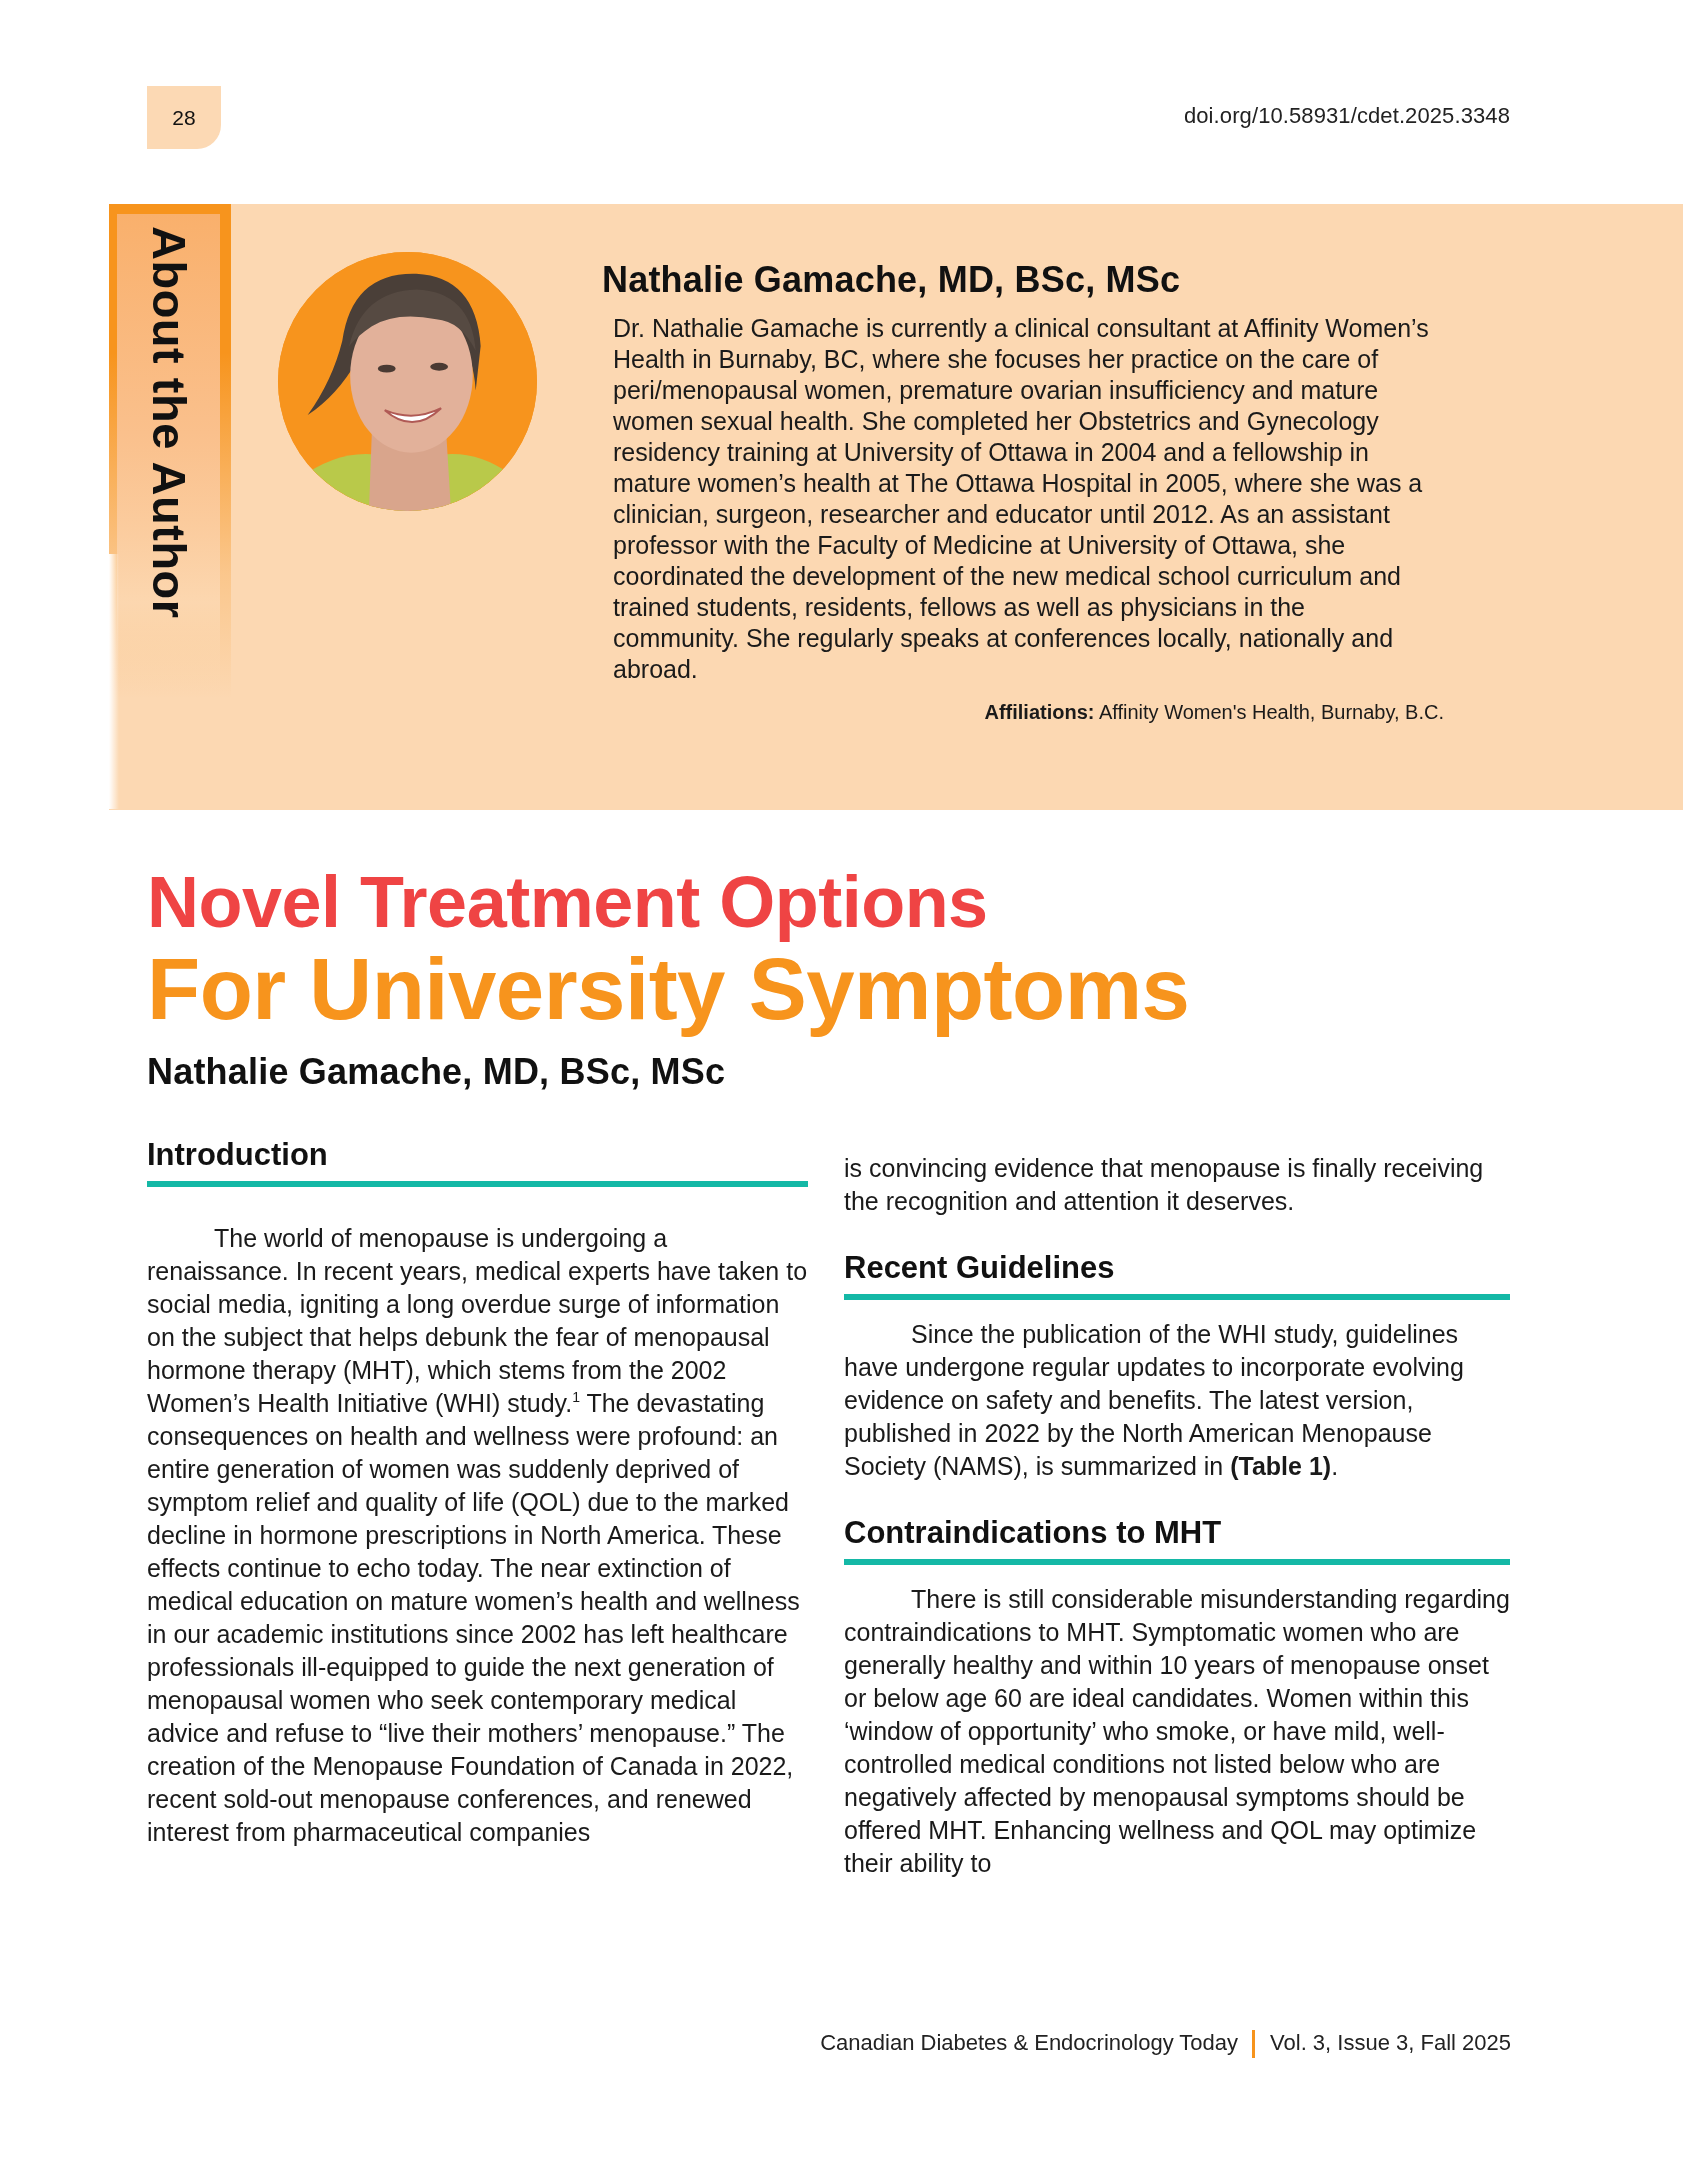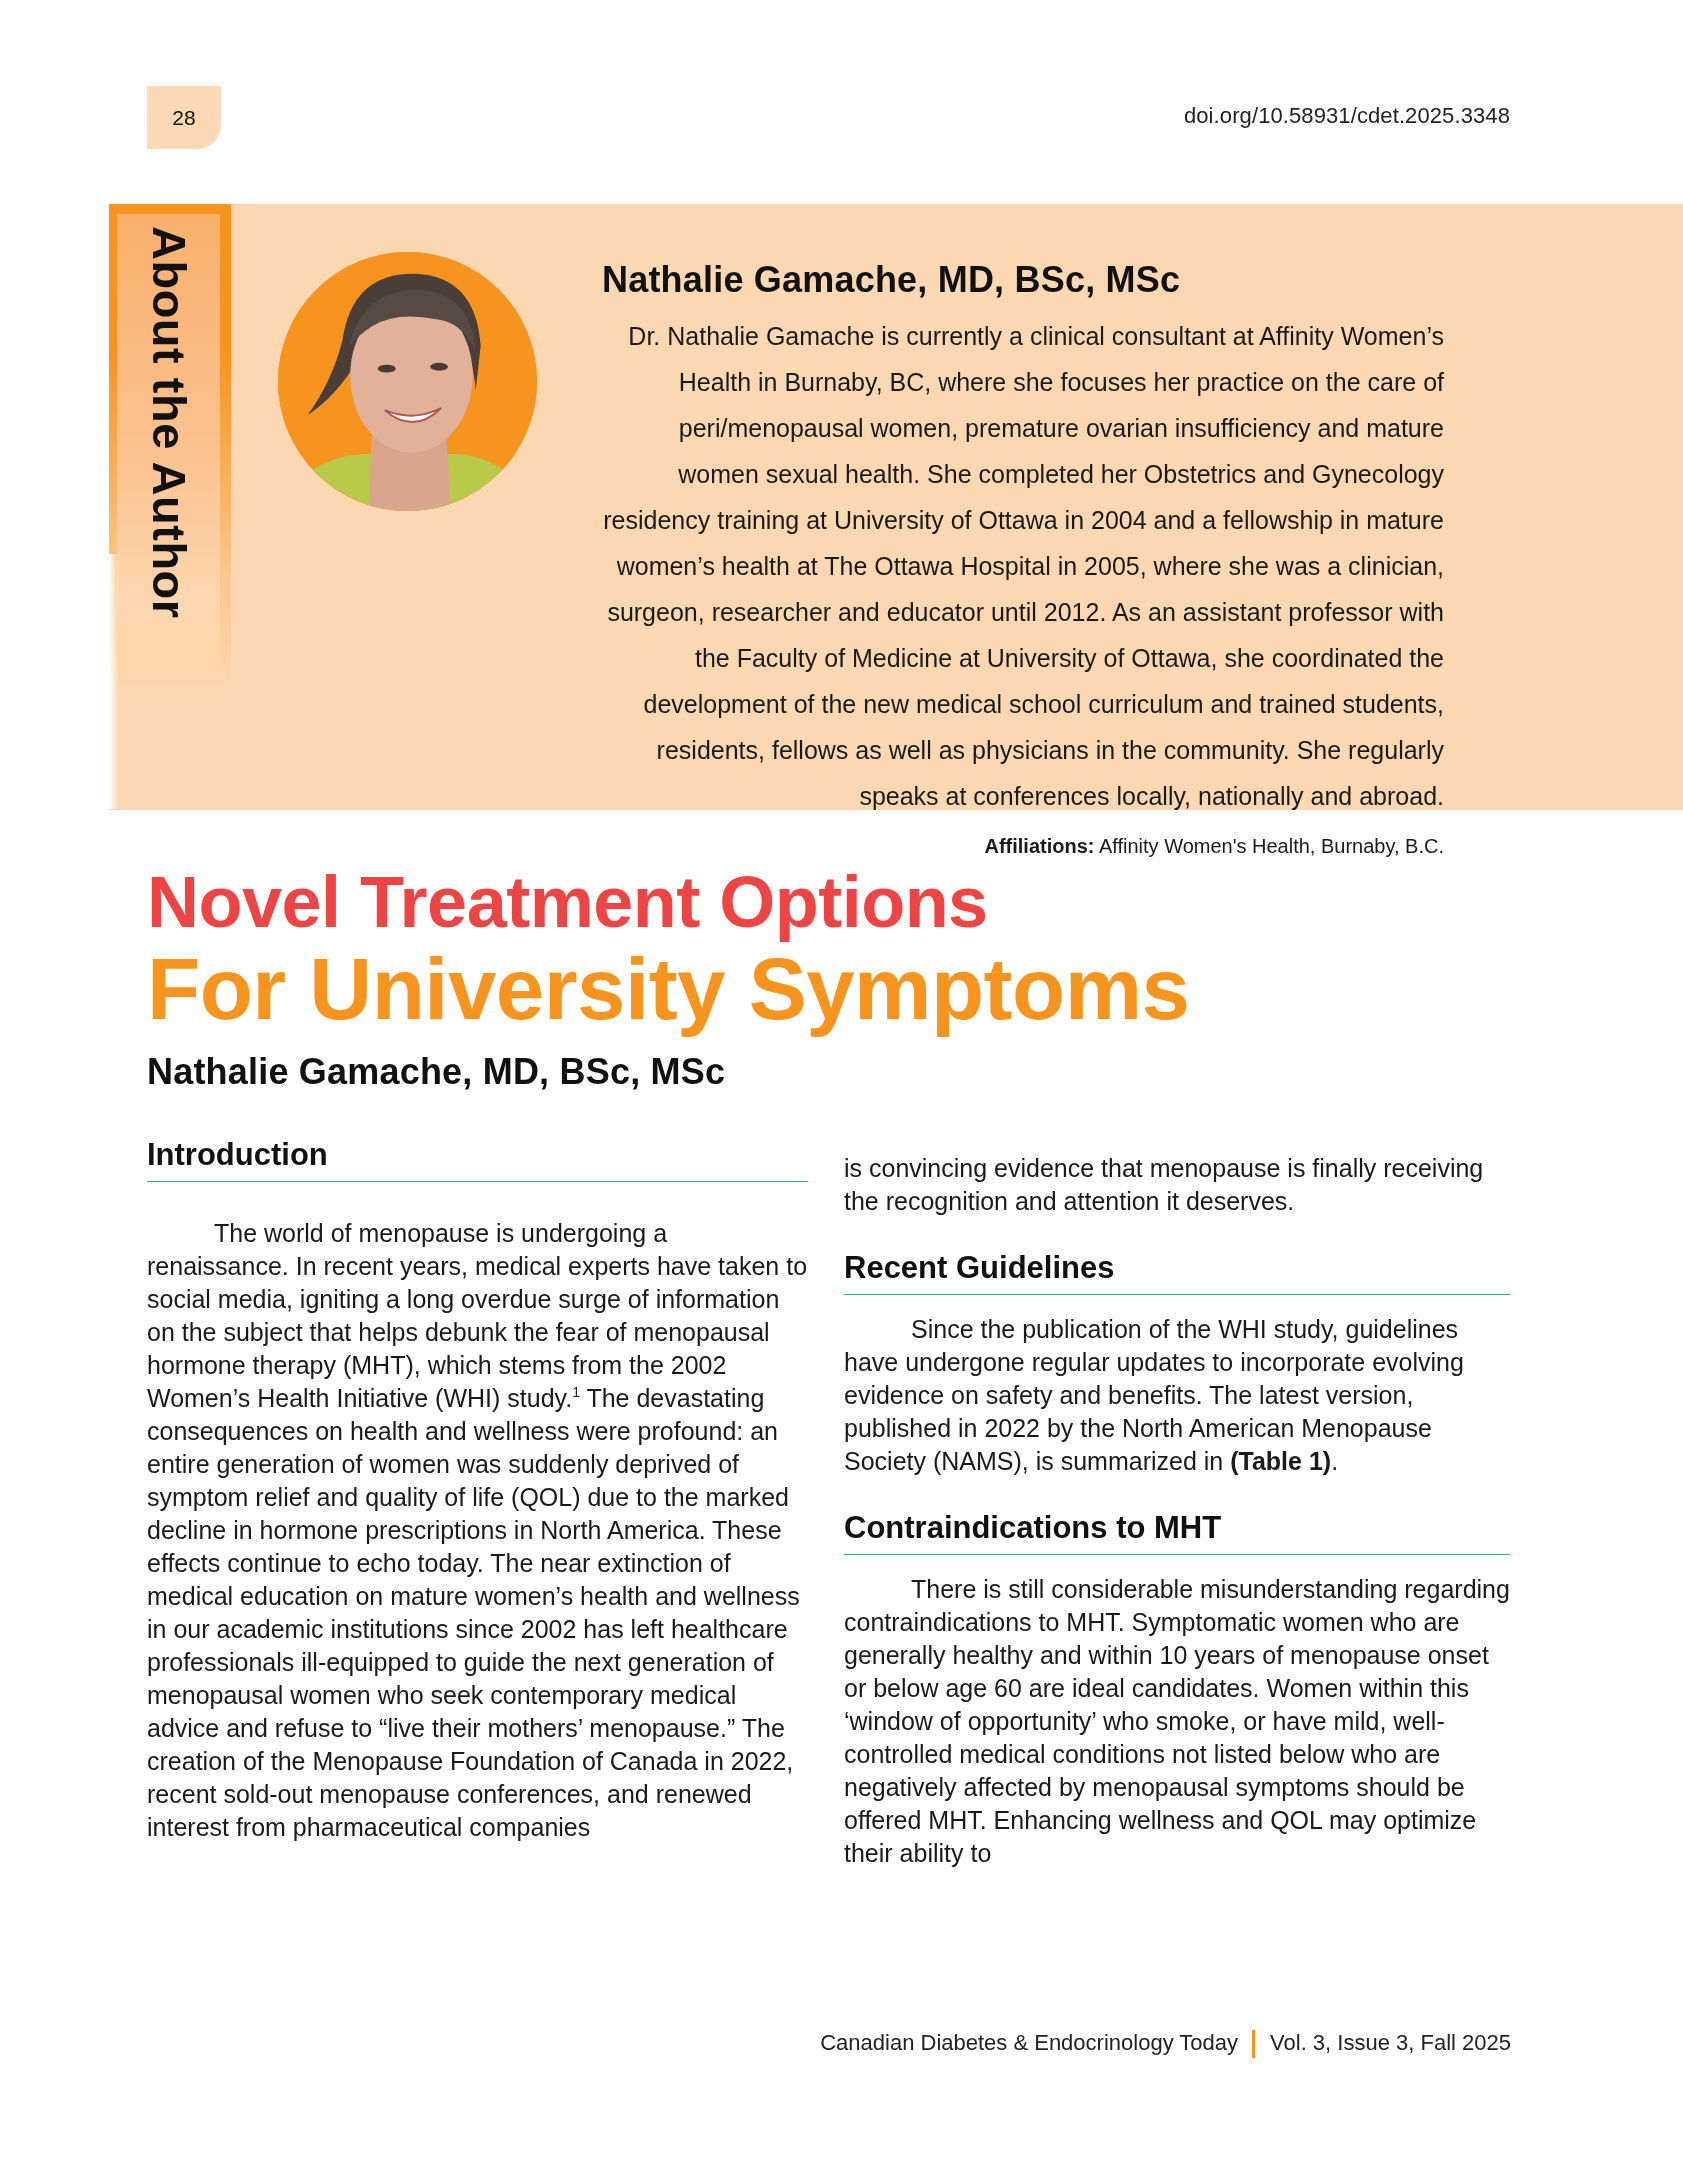--- a/index.html
+++ b/index.html
@@ -40,36 +40,36 @@
   }
 
   .photo {
     left: 278px; top: 252px; width: 259px; height: 259px; border-radius: 50%;
     background: #F7941D; overflow: hidden;
   }
   .photo svg { display: block; }
 
   .bio { left: 602px; top: 259px; width: 842px; }
   .bio-name { font-size: 36px; font-weight: bold; color: #111; margin: 0 0 12px 0; letter-spacing: 0.2px; }
-  .bio-text { font-size: 25px; line-height: 46px; color: #1a1a1a; margin: 0; text-align: right; }
+  .bio-text { font-size: 25px; line-height: 31px; color: #1a1a1a; margin: 11px; }
   .bio-aff { font-size: 20px; margin-top: 16px; color: #1a1a1a; text-align: right; }
   .bio-aff b { font-weight: bold; }
 
   
   .title1 { left: 147px; top: 853px; font-size: 72px; font-weight: bold; color: #ef4444; letter-spacing: -0.5px; line-height: 99px; }
   .title2 { left: 147px; top: 939px; font-size: 87px; font-weight: bold; color: #F7941D; letter-spacing: -0.5px; line-height: 99px; }
   .byline { left: 147px; top: 1051px; font-size: 36px; font-weight: bold; color: #111; letter-spacing: 0.2px; }
 
   
   .col { width: 661px; }
   .col-left { left: 147px; top: 1137px; }
   .col-right { left: 844px; top: 1152px; width: 666px; }
   .h2 {
     font-size: 31px; font-weight: bold; color: #111; margin: 0;
-    padding-bottom: 8px; border-bottom: 1px solid #14b8a6; line-height: 36px;
+    padding-bottom: 8px; border-bottom: 6px solid #14b8a6; line-height: 36px;
   }
   .p { font-size: 25px; line-height: 33px; color: #1a1a1a; margin: 0; }
   .indent { text-indent: 67px; }
   sup { font-size: 14px; line-height: 0; vertical-align: 10px; }
 
   .footer { right: 172px; top: 2030px; font-size: 22px; color: #222; display: flex; align-items: flex-start; }
   .footer .sep { display: inline-block; width: 3px; height: 28px; background: #F7941D; margin: 0 15px 0 14px; }
 </style>
 </head>
 <body>

